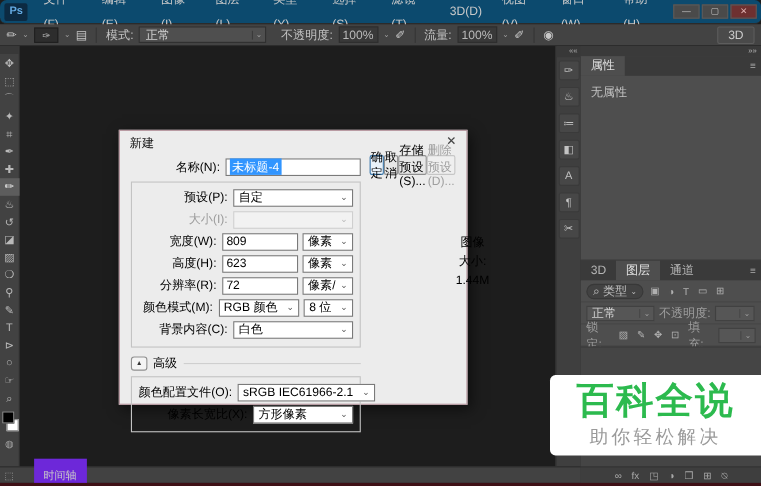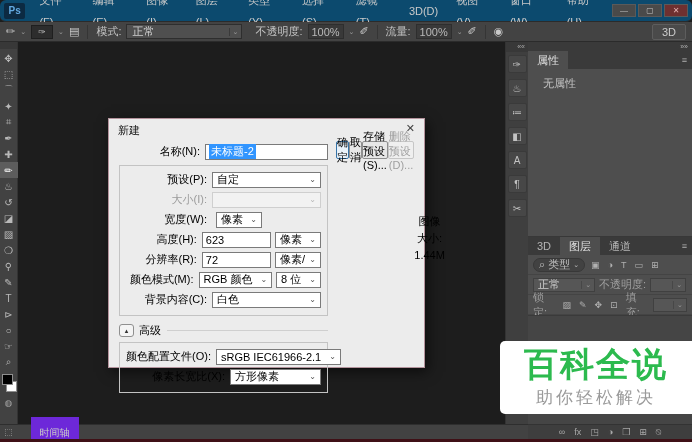--- a/index.html
+++ b/index.html
@@ -63,21 +63,21 @@
 
   
   .rightcol { position:absolute; left:528px; top:42px; width:164px; height:397px; background:#474747;
               display:flex; flex-direction:column; }
   .collapse-strip { height:9px; background:#3a3a3a; color:#b0b0b0; font-size:7px; text-align:right;
                     padding-right:4px; line-height:9px; }
   .panel-tabs { height:18px; background:#3a3a3a; display:flex; align-items:stretch; color:#b5b5b5; }
   .ptab { padding:0 9px; line-height:18px; }
   .ptab.active { background:#4e4e4e; color:#e0e0e0; }
   .pmenu { margin-left:auto; color:#b0b0b0; font-size:9px; line-height:18px; padding-right:5px; }
-  .props-body { height:168px; background:#4e4e4e; color:#c3c3c3; padding:7px 15px; border-bottom:1px solid #383838; }
+  .props-body { height:168px; background:#4e4e4e; color:#c3c3c3; padding:7px 9px; border-bottom:1px solid #383838; }
 
   .layers { flex:1; display:flex; flex-direction:column; }
   .lrow { height:20px; background:#4e4e4e; display:flex; align-items:center; padding:0 5px; gap:4px;
           color:#9e9e9e; border-bottom:1px solid #444; }
   .searchbox { display:flex; align-items:center; gap:3px; background:#424242; border:1px solid #383838;
                border-radius:8px; height:14px; padding:0 5px; color:#bdbdbd; }
   .searchbox .a { font-size:7px; }
   .l-icon { color:#b0b0b0; font-size:9px; padding:0 2px; }
   .dd-sm { display:flex; align-items:center; background:#565656; border:1px solid #404040; height:14px;
            color:#cfcfcf; width:62px; }
@@ -368,41 +368,44 @@
     <div class="dlg-title">
       <span>新建</span>
       <span class="dlg-close">✕</span>
     </div>
     <div class="dlg-body">
       <div class="dlg-left">
 
         <div class="row">
           <span class="lbl">名称(N):</span>
           <div class="tbox name">
-            <span class="sel">未标题-2</span>
+            <span class="sel">未标题-4</span>
           </div>
         </div>
 
         <div class="groupbox">
           <div class="row">
             <span class="lbl">预设(P):</span>
             <div class="dd full">
               <span class="t">自定</span>
               <span class="a">⌄</span>
             </div>
           </div>
           <div class="row">
             <span class="lbl dis">大小(I):</span>
             <div class="dd full dis">
               <span class="t"></span>
               <span class="a">⌄</span>
             </div>
           </div>
           <div class="row">
             <span class="lbl">宽度(W):</span>
+            <div class="tbox num">
+              <span>809</span>
+            </div>
             <div class="dd unit">
               <span class="t">像素</span>
               <span class="a">⌄</span>
             </div>
           </div>
           <div class="row">
             <span class="lbl">高度(H):</span>
             <div class="tbox num">
               <span>623</span>
             </div>

